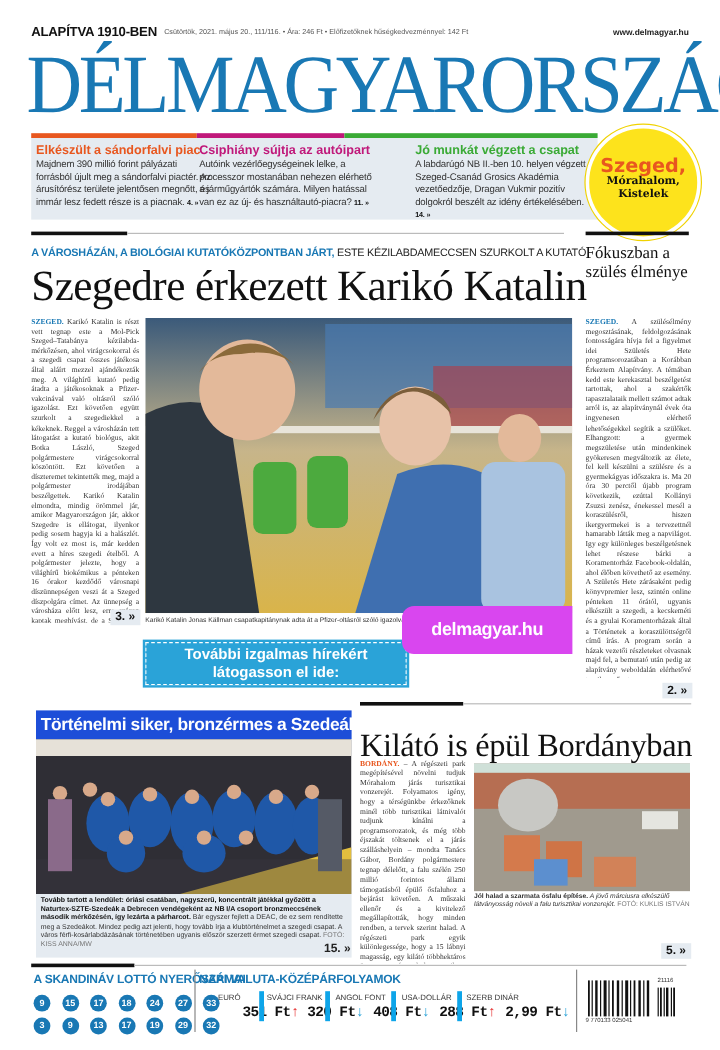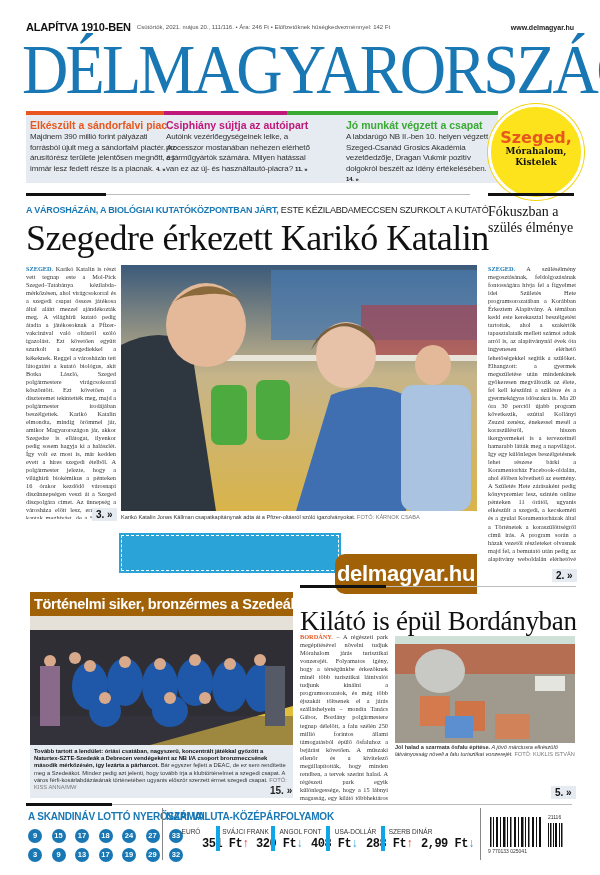--- a/index.html
+++ b/index.html
@@ -38,24 +38,24 @@
   .dateline { color: #1978b4; font-weight: bold; }
   .dateline.orange { color: #e8571f; }
   .pgref { font-family: "Liberation Sans", sans-serif; font-weight: bold; font-size: 10px; color: #111; background: #e5ebf1; padding: 1px 4px; }
 
   .photo { overflow: hidden; }
   .caption { font-size: 5.6px; color: #333; line-height: 7px; white-space: nowrap; }
   .caption .credit { color: #777; }
 
   
   .promo-left { left: 121px; top: 535px; width: 218px; height: 36px; background: #2aa3d8; border: 1.5px dashed #ffffff; outline: 2px solid #2aa3d8; color: #fff; font-weight: bold; font-size: 12.5px; line-height: 15px; text-align: center; padding-top: 2px; }
-  .promo-right { left: 335px; top: 554px; width: 142px; height: 40px; background: #a16207; border-radius: 10px 0 0 10px; color: #fff; font-weight: bold; font-size: 22px; line-height: 40px; text-align: center; letter-spacing: -0.3px; }
-
-  
-  .orange-head { left: 30px; top: 592px; width: 263px; height: 24px; background: #a16207; color: #fff; font-weight: bold; font-size: 14.5px; line-height: 24px; padding-left: 4px; white-space: nowrap; letter-spacing: -0.3px; }
+  .promo-right { left: 335px; top: 505px; width: 142px; height: 40px; background: #d946ef; border-radius: 10px 0 0 10px; color: #fff; font-weight: bold; font-size: 15px; line-height: 40px; text-align: center; letter-spacing: -0.3px; }
+
+  
+  .orange-head { left: 30px; top: 592px; width: 263px; height: 24px; background: #1d4ed8; color: #fff; font-weight: bold; font-size: 14.5px; line-height: 24px; padding-left: 4px; white-space: nowrap; letter-spacing: -0.3px; }
   .bl-caption { left: 30px; top: 745px; width: 263px; height: 53px; background: #e5ebf1; padding: 3px 4px; font-size: 5.8px; line-height: 7.2px; color: #333; }
   .bl-caption b { color: #111; }
 
   .kilato { left: 300px; top: 592px; font-family: "Liberation Serif", serif; font-size: 27px; color: #111; white-space: nowrap; letter-spacing: -0.3px; margin-top: 14px; }
 
   
   .lotto-title { left: 28px; top: 811px; font-size: 10px; font-weight: bold; color: #1978b4; white-space: nowrap; letter-spacing: -0.2px; }
   .ball-row { left: 28px; display: flex; gap: 9.5px; }
   .ball { width: 14px; height: 14px; border-radius: 50%; background: #1978b4; color: #fff; font-size: 7.5px; font-weight: bold; line-height: 14px; text-align: center; }
   .fx-title { left: 166px; top: 811px; font-size: 10px; font-weight: bold; color: #1978b4; white-space: nowrap; letter-spacing: -0.2px; }
@@ -146,20 +146,22 @@
 <div class="abs caption" style="left:121px;top:514px;">
   <span>Karikó Katalin Jonas Källman csapatkapitánynak adta át a Pfizer-oltásról szóló igazolványokat.</span> <span class="credit">FOTÓ: KÁRNOK CSABA</span>
 </div>
 
 <div class="abs bodycol" style="left:488px;top:265px;width:88px;height:300px;">
   <span class="dateline">SZEGED.</span><span> A szülésélmény megosztásának, feldolgozásának fontosságára hívja fel a figyelmet idei Születés Hete programsorozatában a Korábban Érkeztem Alapítvány. A témában kedd este kerekasztal beszélgetést tartottak, ahol a szakértők tapasztalataik mellett számot adtak arról is, az alapítványnál évek óta ingyenesen elérhető lehetőségekkel segítik a szülőket. Elhangzott: a gyermek megszületése után mindenkinek gyökeresen megváltozik az élete, fel kell készülni a szülésre és a gyermekágyas időszakra is. Ma 20 óra 30 perctől újabb program következik, ezúttal Kollányi Zsuzsi zenész, énekessel mesél a koraszülésről, hiszen ikergyermekei is a tervezettnél hamarabb látták meg a napvilágot. Igy egy különleges beszélgetésnek lehet részese bárki a Koramentorház Facebook-oldalán, ahol élőben követhető az esemény. A Születés Hete zárásaként pedig könyvpremier lesz, szintén online pénteken 11 órától, ugyanis elkészült a szegedi, a kecskeméti és a gyulai Koramentorházak által a Történetek a koraszülöttségről című írás. A program során a házak vezetői részleteket olvasnak majd fel, a bemutató után pedig az alapítvány weboldalán elérhetővé teszik a művet.</span>
 </div>
 <div class="abs" style="left:552px;top:565px;"><span class="pgref">2. »</span></div>
 
 <div class="abs promo-left">
+  <div>További izgalmas hírekért</div>
+  <div>látogasson el ide:</div>
 </div>
 <div class="abs promo-right">delmagyar.hu</div>
 
 <div class="abs orange-head">Történelmi siker, bronzérmes a Szedeák</div>
 <div class="abs photo" style="left:30px;top:616px;width:263px;height:129px;">
   <svg width="263" height="129" viewBox="0 0 263 129">
     <rect width="263" height="129" fill="#2f2e35"></rect>
     <rect x="0" y="0" width="263" height="14" fill="#e6e1d8"></rect>
     <polygon points="120,129 263,90 263,129" fill="#e2be3e"></polygon>
     <rect x="0" y="100" width="263" height="29" fill="#3a3840" opacity="0.4"></rect>

